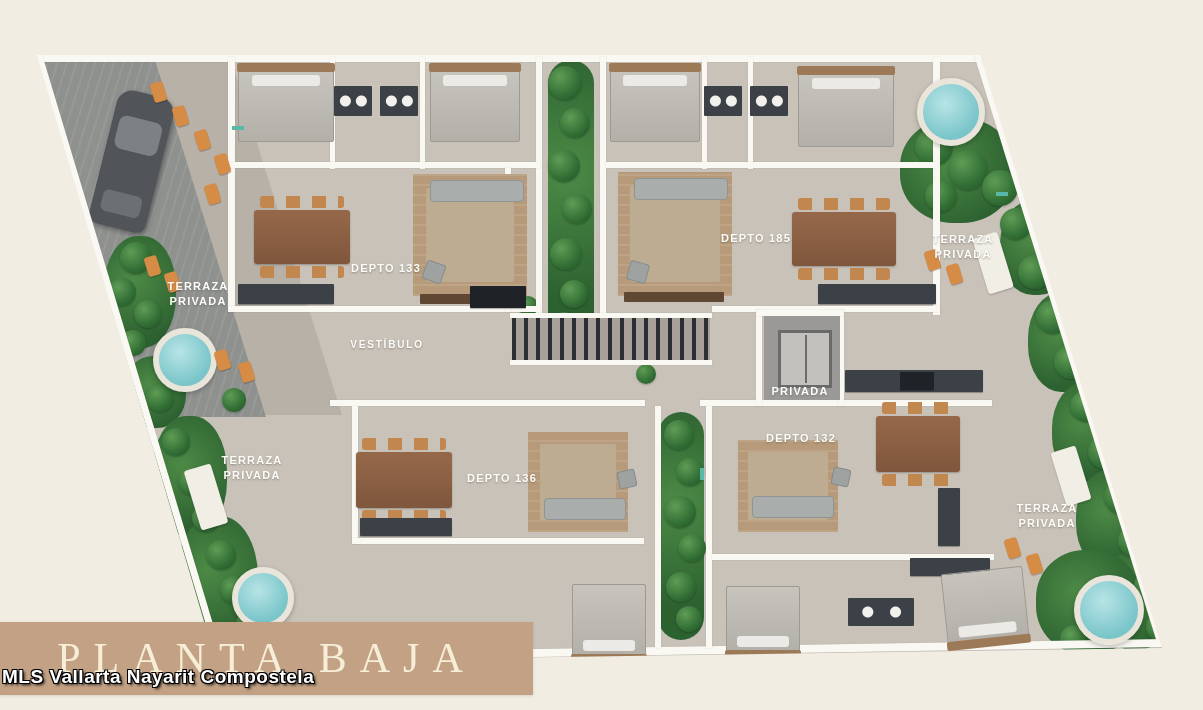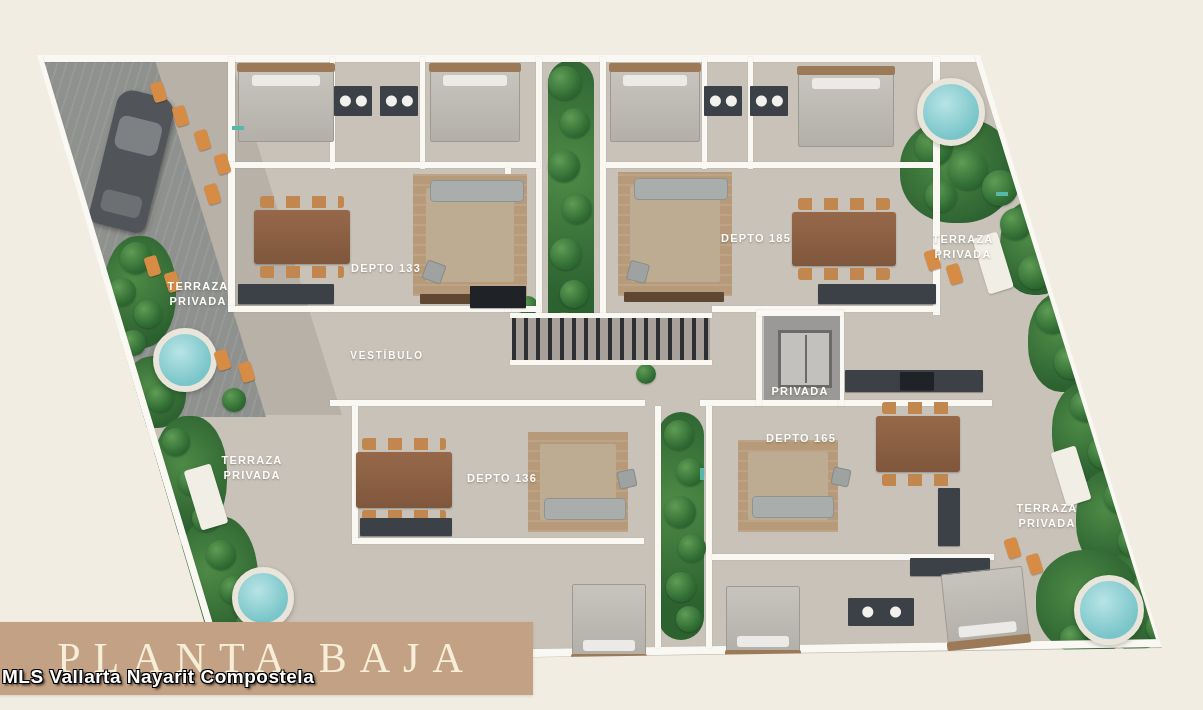--- a/index.html
+++ b/index.html
@@ -248,22 +248,22 @@
     <div class="wbed" style="left:980px;top:234px;width:26px;height:58px"></div>
     <div class="wbed" style="left:192px;top:466px;width:28px;height:62px"></div>
     <div class="wbed" style="left:1058px;top:448px;width:26px;height:56px"></div>
     <div class="teal" style="left:232px;top:126px;width:12px;height:4px"></div>
     <div class="teal" style="left:996px;top:192px;width:12px;height:4px"></div>
     <div class="teal" style="left:700px;top:468px;width:4px;height:12px"></div>
 
     <div class="lbl" style="left:386px;top:268px">DEPTO 133</div>
     <div class="lbl" style="left:502px;top:478px">DEPTO 136</div>
     <div class="lbl" style="left:756px;top:238px">DEPTO 185</div>
-    <div class="lbl" style="left:801px;top:438px">DEPTO 165</div>
-    <div class="lbl sm" style="left:387px;top:356px">VESTÍBULO</div>
+    <div class="lbl" style="left:801px;top:438px">DEPTO 132</div>
+    <div class="lbl sm" style="left:387px;top:345px">VESTÍBULO</div>
     <div class="lbl" style="left:800px;top:391px">PRIVADA</div>
     <div class="lbl" style="left:198px;top:294px">TERRAZA
 PRIVADA</div>
     <div class="lbl" style="left:963px;top:247px">TERRAZA
 PRIVADA</div>
     <div class="lbl" style="left:252px;top:468px">TERRAZA
 PRIVADA</div>
     <div class="lbl" style="left:1047px;top:516px">TERRAZA
 PRIVADA</div>
   </div>

